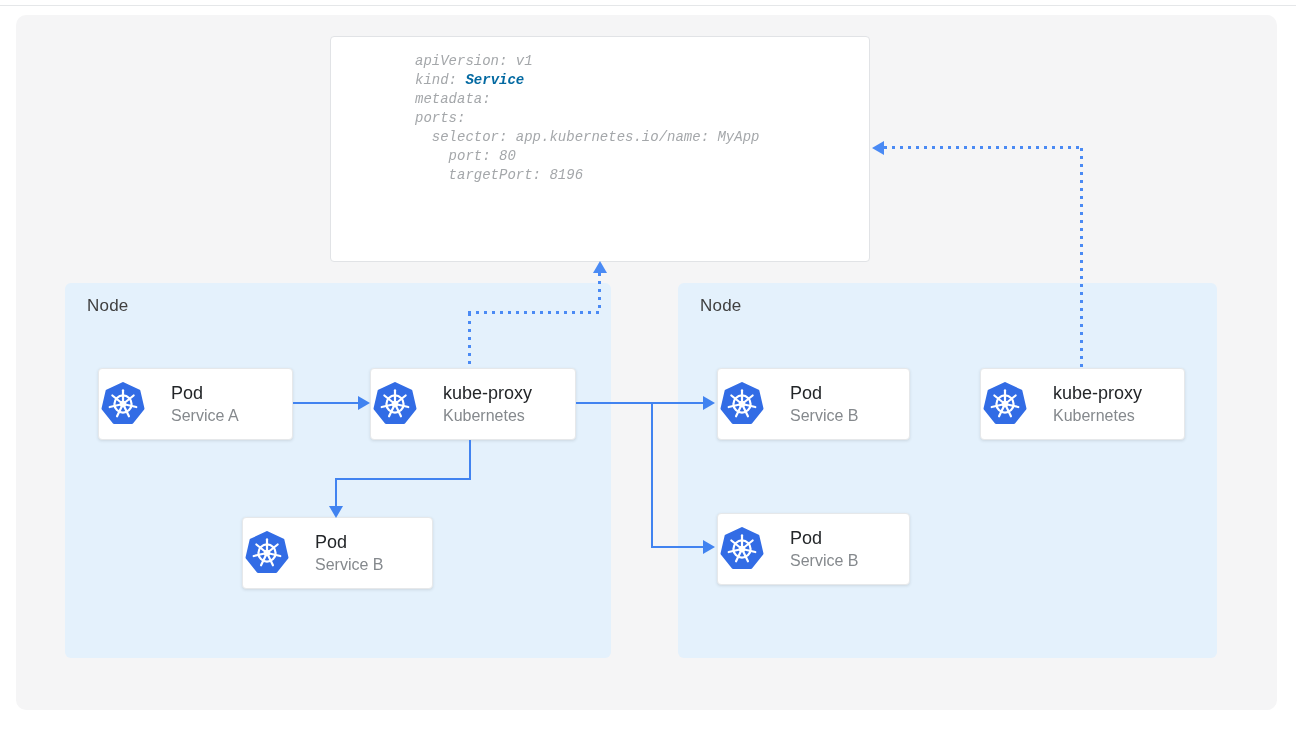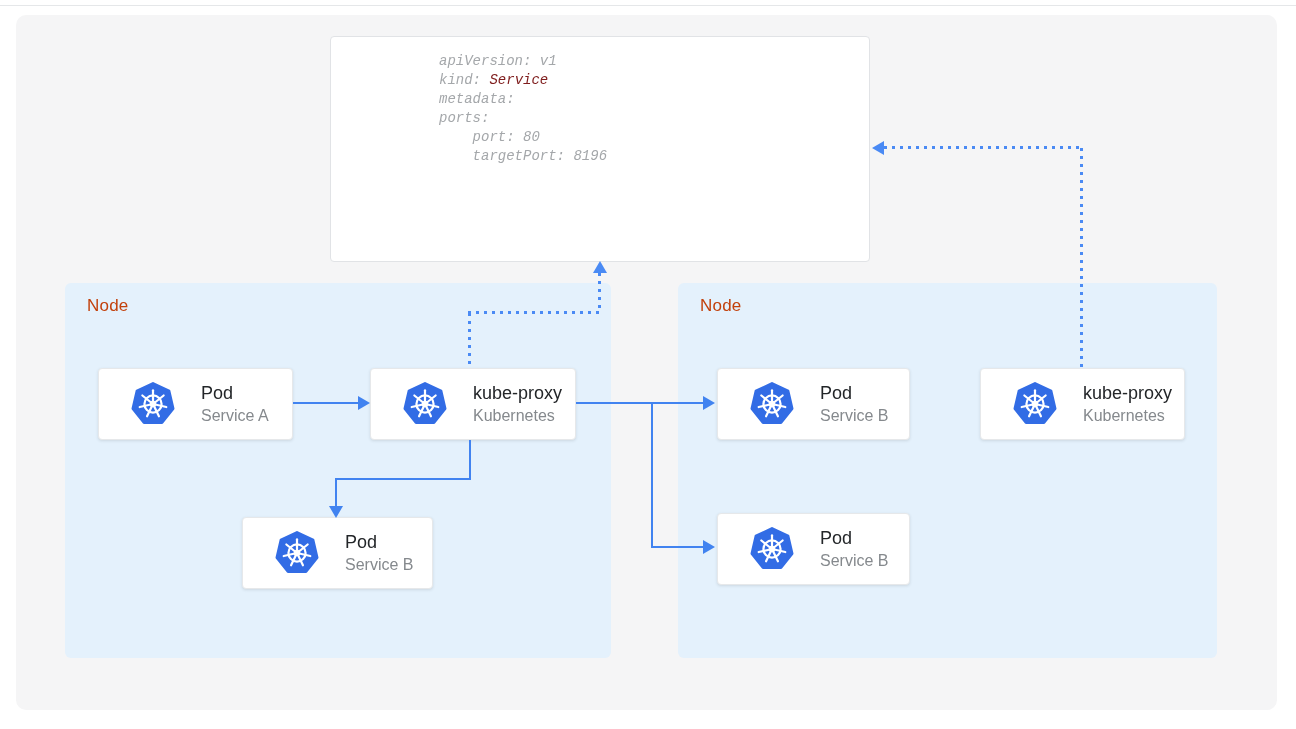--- a/index.html
+++ b/index.html
@@ -3,35 +3,35 @@
 <meta charset="utf-8">
 <style>
   html,body{margin:0;padding:0;background:#ffffff;}
   #stage{position:relative;width:1296px;height:729px;background:#ffffff;overflow:hidden;
          font-family:"Liberation Sans", sans-serif;}
   .topline{position:absolute;left:0;top:5px;width:1296px;height:1px;background:#e5e7e9;}
   .panel{position:absolute;left:16px;top:15px;width:1261px;height:695px;background:#f5f5f6;border-radius:10px;}
 
   
   .node{position:absolute;background:#e4f1fc;border-radius:6px;}
-  .node-label{position:absolute;left:22px;top:13px;font-size:17px;color:#c2410c;letter-spacing:.2px;}
+  .node-label{position:absolute;left:22px;top:13px;font-size:17px;color:#404040;letter-spacing:.2px;}
 
   
   .yaml-card{position:absolute;left:330px;top:36px;width:540px;height:226px;background:#ffffff;
              border:1px solid #e1e3e6;border-radius:4px;box-sizing:border-box;
-             padding:15px 0 0 108px;}
+             padding:15px 0 0 84px;}
   .yaml-line{font-family:"Liberation Mono", monospace;font-style:italic;font-size:14px;
              line-height:19px;color:#a4a7aa;white-space:pre;}
   .yaml-line span{white-space:pre;}
-  .yaml-b{font-weight:normal;color:#7f1d1d;}
+  .yaml-b{font-weight:bold;color:#0369a1;}
 
   
   .card{position:absolute;height:72px;background:#ffffff;border:1px solid #e6e8ea;border-radius:4px;
         box-sizing:border-box;box-shadow:0 1px 3px rgba(60,64,67,.14);
-        display:flex;align-items:center;padding-left:32px;}
+        display:flex;align-items:center;padding-left:2px;}
   .card .k8s{width:44px;height:44px;flex:0 0 44px;}
   .card .txt{margin-left:26px;display:flex;flex-direction:column;justify-content:center;}
   .card .title{font-size:18px;color:#232629;line-height:24px;}
   .card .sub{font-size:16px;color:#85898d;line-height:22px;}
 
   
   .sl{position:absolute;background:#4183f0;}
   .dh{position:absolute;height:3px;background-image:repeating-linear-gradient(to right,#4a8af4 0 3px,transparent 3px 8px);}
   .dv{position:absolute;width:3px;background-image:repeating-linear-gradient(to bottom,#4a8af4 0 3px,transparent 3px 8px);}
   .ah{position:absolute;width:0;height:0;}
@@ -72,20 +72,21 @@
 
   <div class="node" style="left:678px;top:283px;width:539px;height:375px;">
     <div class="node-label">Node</div>
   </div>
 
   <div class="yaml-card">
     <div class="yaml-line"><span>apiVersion: v1</span></div>
     <div class="yaml-line"><span>kind: </span><span class="yaml-b">Service</span></div>
     <div class="yaml-line"><span>metadata:</span></div>
     <div class="yaml-line"><span>ports:</span></div>
+    <div class="yaml-line"><span>  selector: app.kubernetes.io/name: MyApp</span></div>
     <div class="yaml-line"><span>    port: 80</span></div>
     <div class="yaml-line"><span>    targetPort: 8196</span></div>
   </div>
 
   <div class="card" style="left:98px;top:368px;width:195px;">
     <svg class="k8s" viewBox="-50 -50 100 100">
         <use href="#k8s-logo"></use>
       </svg>
     <div class="txt">
         <div class="title">Pod</div>

